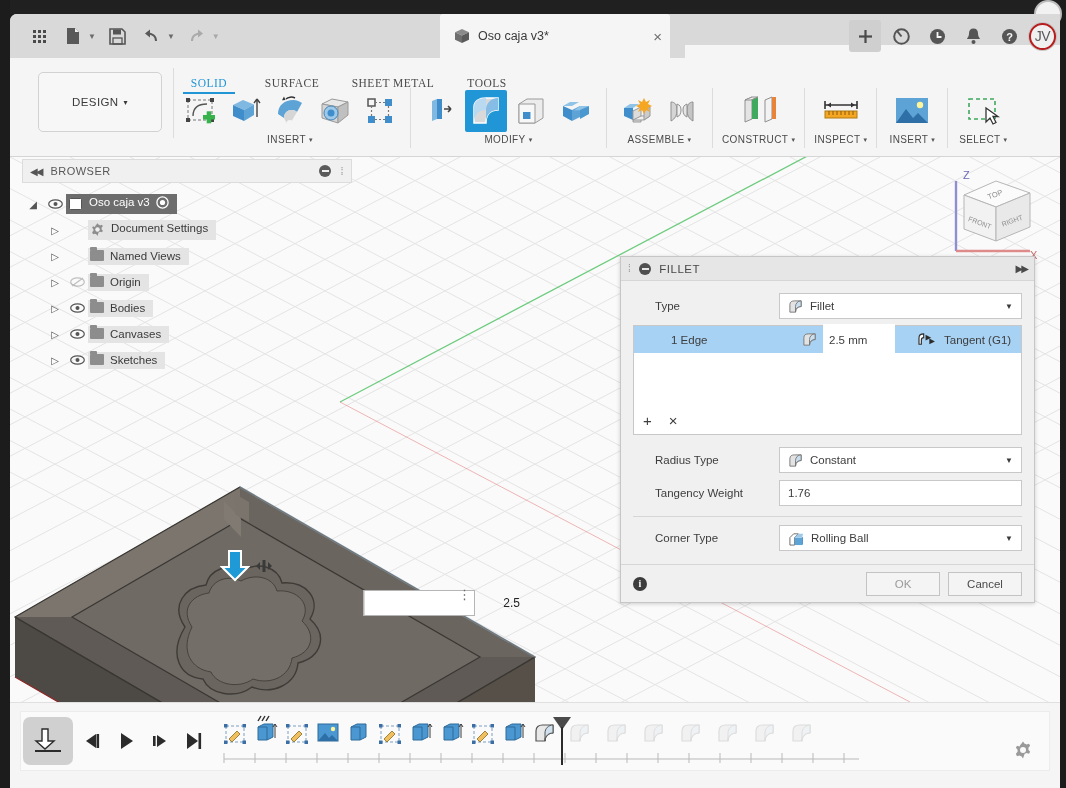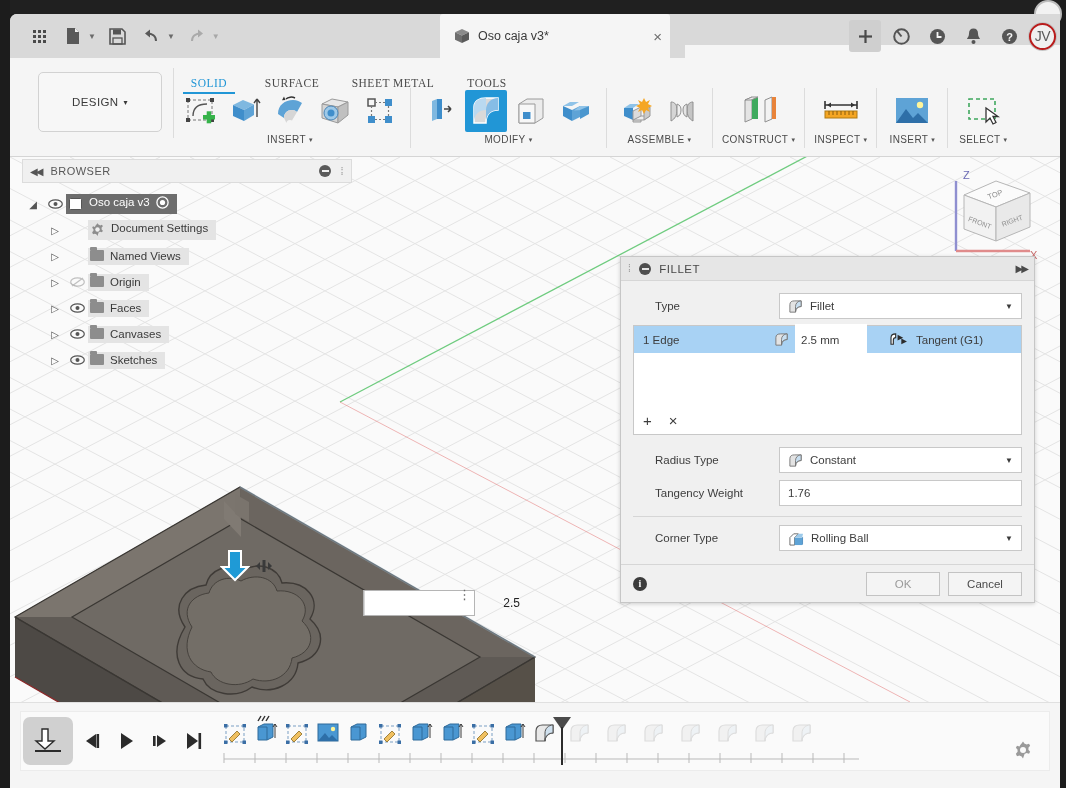--- a/index.html
+++ b/index.html
@@ -219,21 +219,21 @@
   .ctl .caret { font-size: 8px; color: #3a3a3a; }
 
   .edgelist {
     background: #fff; border: 1px solid #c8c8c8; height: 110px; margin: 4px 0 10px 0;
     position: relative;
   }
   .edgerow {
     height: 27px; background: #a8d2f4; display: flex; align-items: center;
     padding-left: 9px; gap: 0;
   }
-  .edgerow .ename { width: 131px; }
+  .edgerow .ename { width: 131px; margin-left: 28px; }
   .edgerow .rad { display: flex; align-items: center; gap: 6px; }
   .edgerow .radbox {
     background: #fff; height: 32px; width: 72px; display: flex; align-items: center;
     padding-left: 6px;
   }
   .edgerow .tang { display: flex; align-items: center; gap: 8px; margin-left: 22px; }
   .edgeactions {
     position: absolute; left: 9px; bottom: 5px; display: flex; gap: 17px;
     font-size: 15px; color: #3c3c3c;
   }
@@ -808,21 +808,21 @@
           <div class="trow">
             <span class="tw" style="margin-left:22px">▷</span>
             <span class="eye">
               <svg width="15" height="10" viewBox="0 0 15 10">
                   <ellipse cx="7.5" cy="5" rx="6.8" ry="4.2" fill="none" stroke="#555" stroke-width="1.2"></ellipse>
                   <circle cx="7.5" cy="5" r="2" fill="#555"></circle>
                 </svg>
             </span>
             <span class="chip">
               <span class="folder"></span>
-              <span>Faces</span>
+              <span>Bodies</span>
             </span>
           </div>
 
           <div class="trow">
             <span class="tw" style="margin-left:22px">▷</span>
             <span class="eye">
               <svg width="15" height="10" viewBox="0 0 15 10">
                   <ellipse cx="7.5" cy="5" rx="6.8" ry="4.2" fill="none" stroke="#555" stroke-width="1.2"></ellipse>
                   <circle cx="7.5" cy="5" r="2" fill="#555"></circle>
                 </svg>

